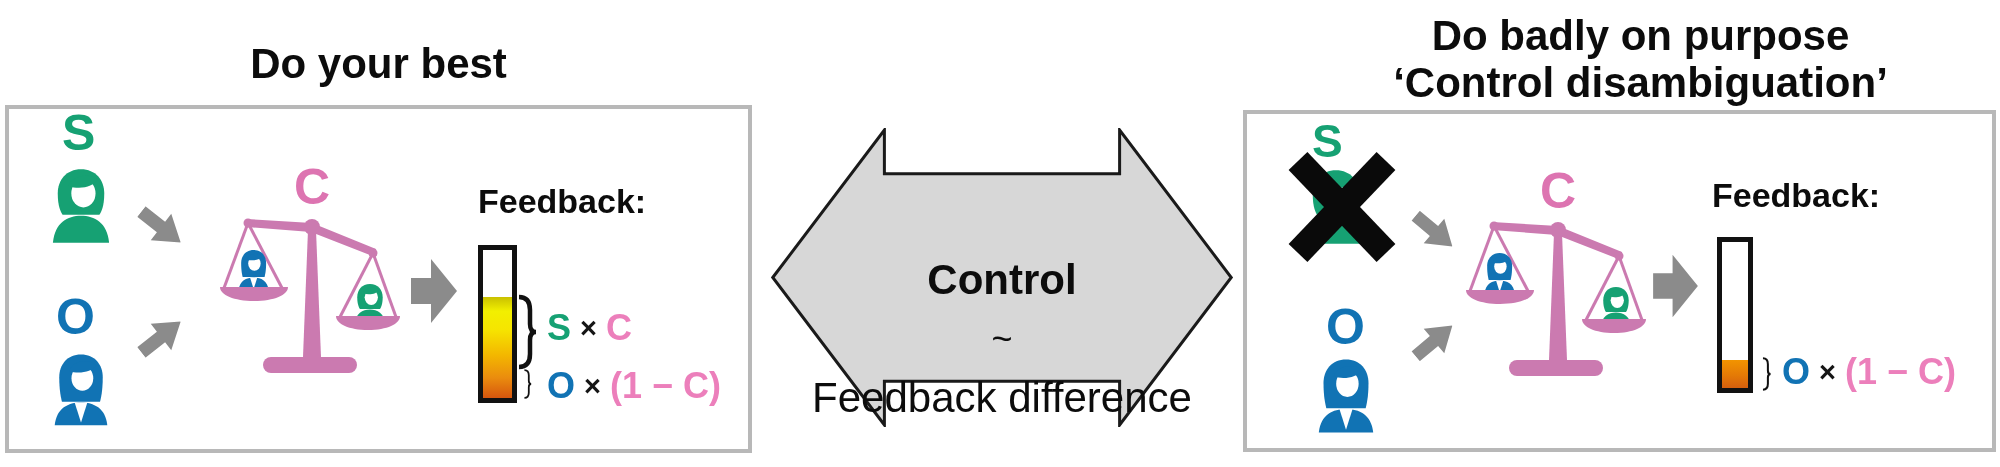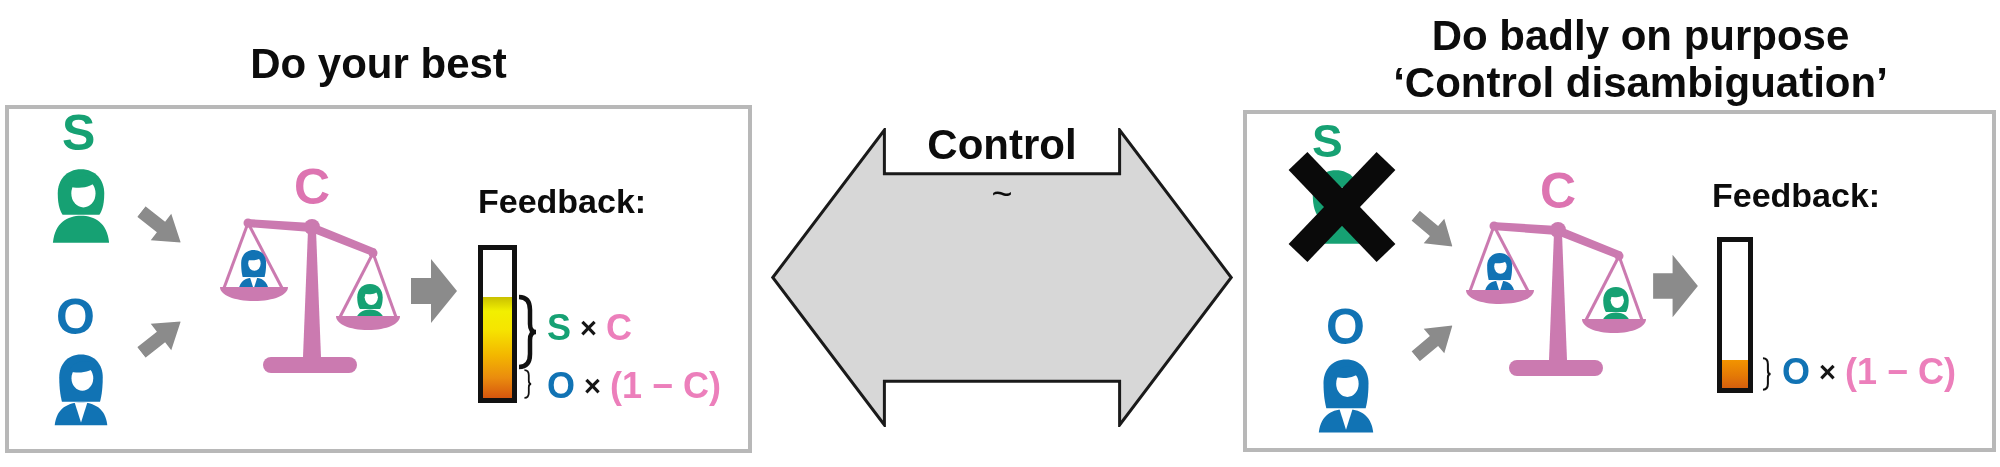--- a/index.html
+++ b/index.html
@@ -15,21 +15,21 @@
   .blue{color:#1173b4;}
   .pink{color:#dd74b1;}
   .pink-bright{color:#ec7fbb;}
   .fb-heading{font-weight:bold;font-size:34px;line-height:38px;color:#0c0c0c;}
   .formula{display:flex;align-items:center;gap:9px;font-weight:bold;font-size:36px;line-height:40px;white-space:nowrap;}
   .formula .op{color:#151515;font-size:29px;}
   .bar{border:5px solid #111111;box-sizing:border-box;background:#ffffff;}
   .bar-fill{position:absolute;left:0;right:0;bottom:0;}
   .fill-left{height:68%;background:linear-gradient(to bottom,#c9c000 0%,#f2ef00 14%,#f6e500 32%,#f3b600 58%,#ea8c0e 80%,#d6560e 100%);}
   .fill-right{height:19%;background:linear-gradient(to bottom,#f29400 0%,#e47a06 55%,#d55f0e 100%);}
-  .center-text{display:flex;flex-direction:column;align-items:center;justify-content:flex-start;gap:11px;transform:translateY(-6px);}
+  .center-text{display:flex;flex-direction:column;align-items:center;justify-content:flex-end;gap:21px;transform:translateY(-6px);}
   .center-text .l1{font-weight:bold;font-size:42px;line-height:46px;}
   .center-text .l2{font-size:36px;line-height:30px;}
   .center-text .l3{font-size:42px;line-height:46px;}
   svg{display:block;}
 </style>
 </head>
 <body>
 
 <svg width="0" height="0" style="position:absolute" aria-hidden="true">
   <defs>
@@ -135,20 +135,21 @@
     <span class="op">×</span>
     <span class="pink-bright">(1 − C)</span>
   </div>
 
   <svg class="abs" style="left:770px;top:128px;" width="464" height="299" viewBox="0 0 464 300">
     <polygon points="2,150 114,2 114,46 350,46 350,2 462,150 350,298 350,254 114,254 114,298" fill="#d7d7d7" stroke="#1a1a1a" stroke-width="3" stroke-linejoin="miter"></polygon>
   </svg>
   <div class="abs center-text" style="left:770px;top:128px;width:464px;height:299px;">
     <div class="l1">Control</div>
     <div class="l2">~</div>
+    <div class="l3">Feedback difference</div>
   </div>
 
   <div class="abs panel-title" style="left:1264px;top:12px;width:753px;">
     <div>Do badly on purpose</div>
     <div>‘Control disambiguation’</div>
   </div>
 
   <div class="abs panel-box" style="left:1243px;top:110px;width:753px;height:342px;"></div>
 
   <div class="abs agent-letter green" style="left:1312px;top:116px;font-size:46px;">S</div>

